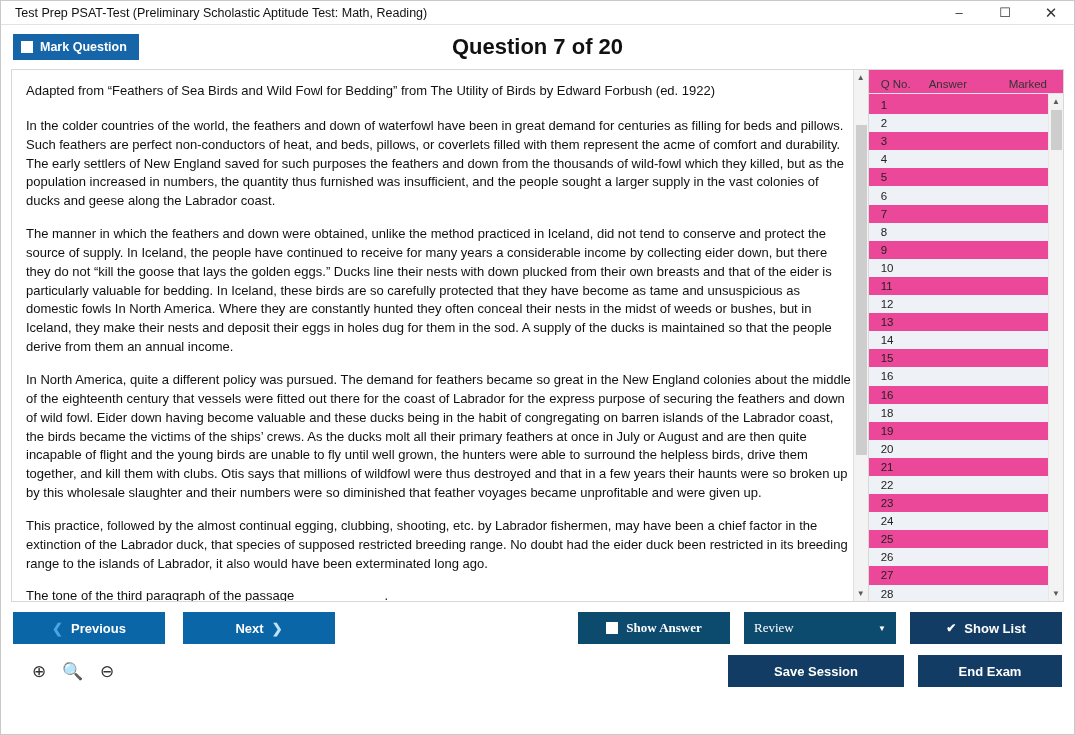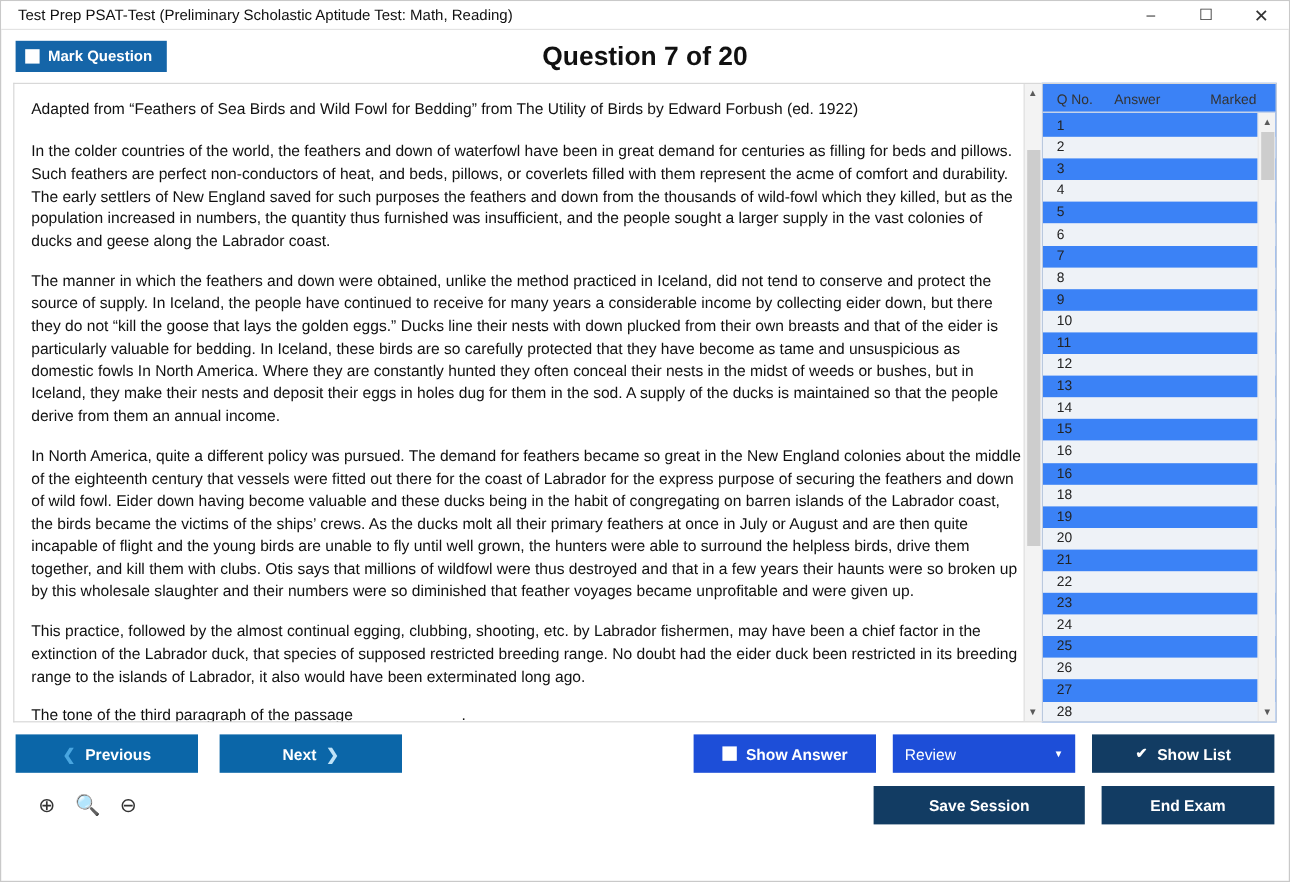--- a/index.html
+++ b/index.html
@@ -125,21 +125,21 @@
     position: absolute;
     top: 55px; left: 2px;
     width: 11px; height: 330px;
     background: #cdcdcd;
   }
 
   
   .qlist {
     width: 220px;
     border: 1px solid #d8d8d8;
-    background: #3b82f6;
+    background: #ec4899;
     display: flex;
     flex-direction: column;
   }
   .qlist-head {
     display: flex;
     height: 24px;
     align-items: center;
     font-size: 11.5px;
     color: #333;
     border-bottom: 1px solid #e6e6e6;
@@ -202,21 +202,21 @@
     font-weight: bold;
     color: #fff;
     display: inline-flex;
     align-items: center;
     justify-content: center;
     gap: 8px;
     cursor: pointer;
   }
   .btn-blue { background: #0b66a8; }
   .btn-navy { background: #123c63; }
-  .btn-orange { background: #1d4ed8; }
+  .btn-orange { background: #0c4a6e; font-family: Liberation Serif, serif; }
   .prev { width: 152px; margin-right: 18px; }
   .next { width: 152px; }
   .chev { font-size: 13px; }
   .chev.left { color: #49a6e0; }
   .chev.right { color: #bfe2f7; }
 
   .spacer { flex: 1; }
 
   .show-answer { width: 152px; }
   .show-answer .box {

